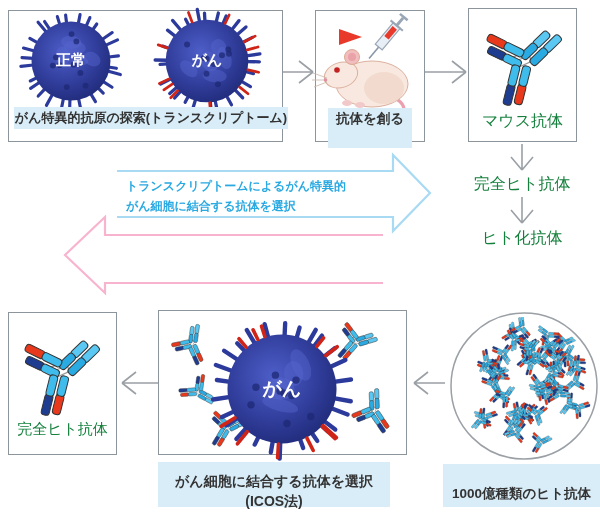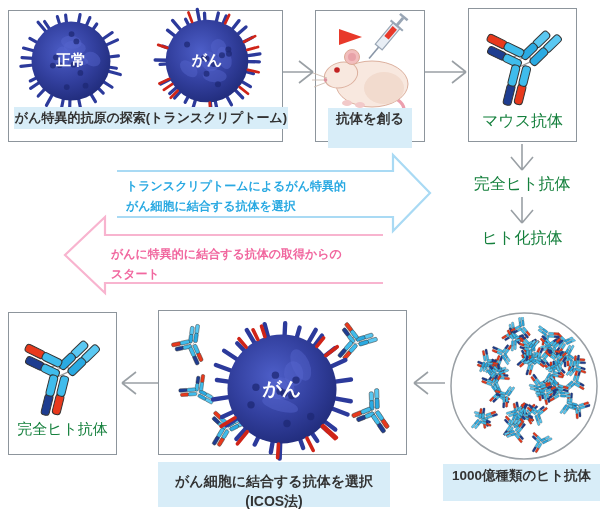--- a/index.html
+++ b/index.html
@@ -333,26 +333,22 @@
   <div class="label" style="left:10px;top:420px;width:105px;font-size:15px">完全ヒト抗体</div>
 
   <div class="cell-label" style="left:71px;top:60px;font-size:15px">正常</div>
   <div class="cell-label" style="left:207px;top:60px;font-size:15px">がん</div>
   <div class="cell-label" style="left:282px;top:389px;font-size:19px">がん</div>
 
   <div class="flow-text blue" style="left:126px;top:176px">
     <div>トランスクリプトームによるがん特異的</div>
     <div>がん細胞に結合する抗体を選択</div>
   </div>
-  <div class="flow-text pink" style="left:111px;top:244px">
-    <div>がんに特異的に結合する抗体の取得からの</div>
-    <div>スタート</div>
-  </div>
 
   <div class="caption" style="left:158px;top:462px;width:232px;height:45px;padding-top:9px;font-size:14px;line-height:20px">
     <div>がん細胞に結合する抗体を選択</div>
     <div>(ICOS法)</div>
   </div>
-  <div class="caption" style="left:443px;top:464px;width:157px;height:37px;padding-top:2px;font-size:13.5px;line-height:20px">
+  <div class="caption" style="left:443px;top:464px;width:157px;height:43px;padding-top:20px;font-size:13.5px;line-height:20px">
     <div>1000億種類のヒト抗体</div>
   </div>
 
 </div>
 
 </body></html>

